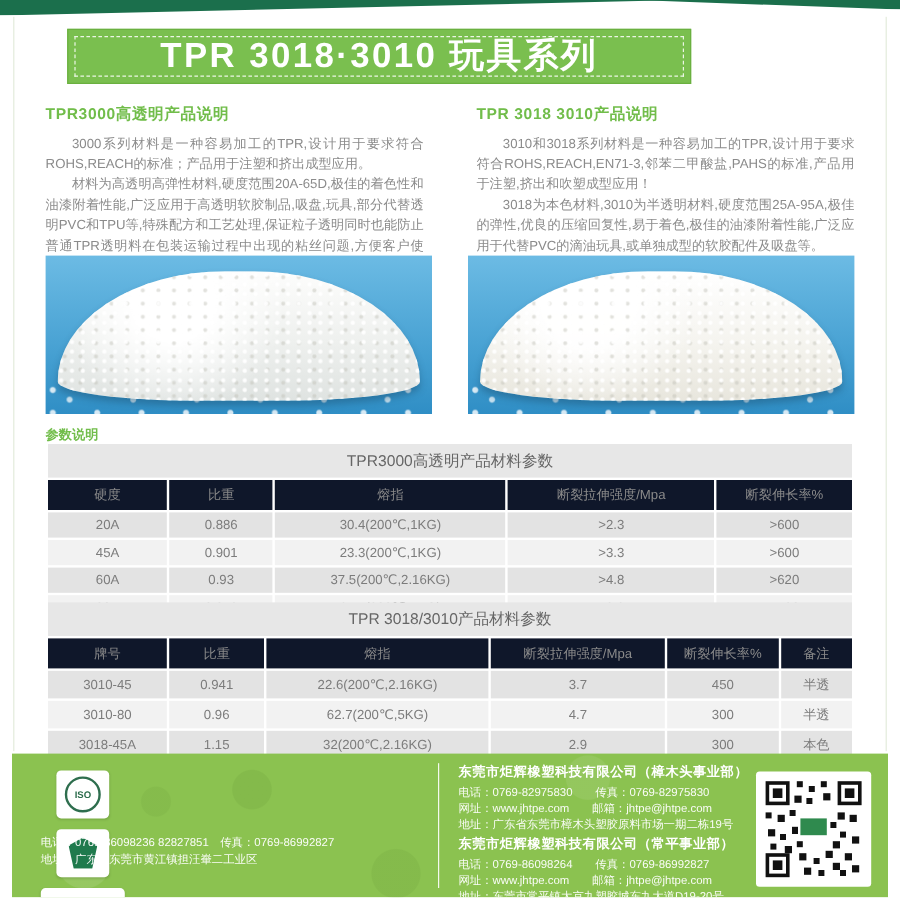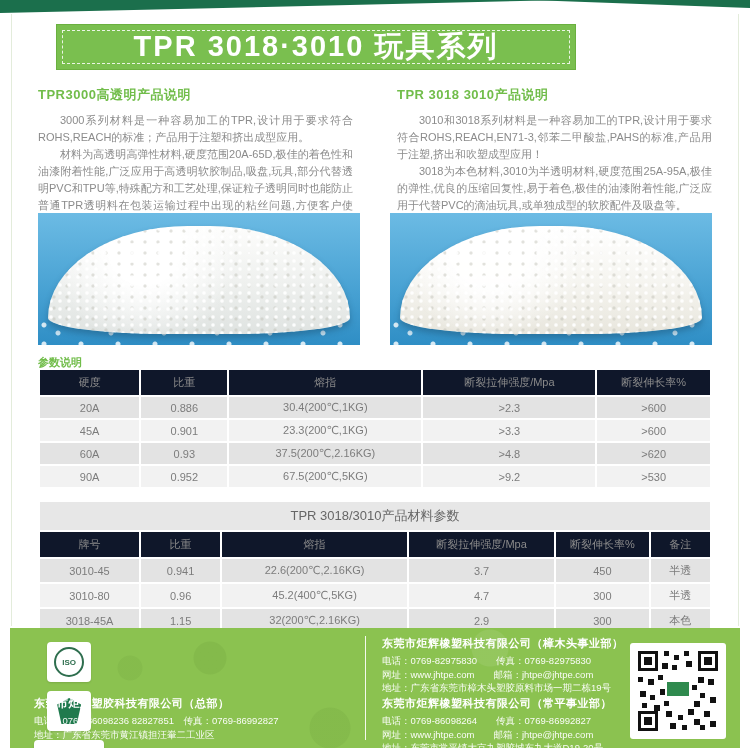--- a/index.html
+++ b/index.html
@@ -146,20 +146,23 @@
   <div class="tbl-wrap one">
     <table>
       <colgroup>
           <col style="width:15%">
           <col style="width:13%">
           <col style="width:29%">
           <col style="width:26%">
           <col style="width:17%">
         </colgroup>
       <thead>
+        <tr class="t-title">
+          <td colspan="5">TPR3000高透明产品材料参数</td>
+        </tr>
         <tr>
             <th>硬度</th>
             <th>比重</th>
             <th>熔指</th>
             <th>断裂拉伸强度/Mpa</th>
             <th>断裂伸长率%</th>
           </tr>
       </thead>
       <tbody>
           <tr>
@@ -222,21 +225,21 @@
             <td>3010-45</td>
             <td>0.941</td>
             <td>22.6(200℃,2.16KG)</td>
             <td>3.7</td>
             <td>450</td>
             <td>半透</td>
           </tr>
           <tr>
             <td>3010-80</td>
             <td>0.96</td>
-            <td>45.2(400℃,5KG)</td>
+            <td>62.7(200℃,5KG)</td>
             <td>4.7</td>
             <td>300</td>
             <td>半透</td>
           </tr>
           <tr>
             <td>3018-45A</td>
             <td>1.15</td>
             <td>32(200℃,2.16KG)</td>
             <td>2.9</td>
             <td>300</td>
@@ -279,21 +282,20 @@
     </div>
 
     <div class="company zmt">
       <div class="cname">东莞市炬辉橡塑科技有限公司（樟木头事业部）</div>
       <div class="cline">电话：0769-82975830　　传真：0769-82975830</div>
       <div class="cline">网址：www.jhtpe.com　　邮箱：jhtpe@jhtpe.com</div>
       <div class="cline">地址：广东省东莞市樟木头塑胶原料市场一期二栋19号</div>
     </div>
 
     <div class="company hq">
-      <div class="cname">东莞市炬辉塑胶科技有限公司（总部）</div>
       <div class="cline">电话：0769-86098236 82827851　传真：0769-86992827</div>
       <div class="cline">地址：广东省东莞市黄江镇担汪輋二工业区</div>
     </div>
 
     <div class="company cp">
       <div class="cname">东莞市炬辉橡塑科技有限公司（常平事业部）</div>
       <div class="cline">电话：0769-86098264　　传真：0769-86992827</div>
       <div class="cline">网址：www.jhtpe.com　　邮箱：jhtpe@jhtpe.com</div>
       <div class="cline">地址：东莞市常平镇大京九塑胶城东九大道D19-20号</div>
     </div>

